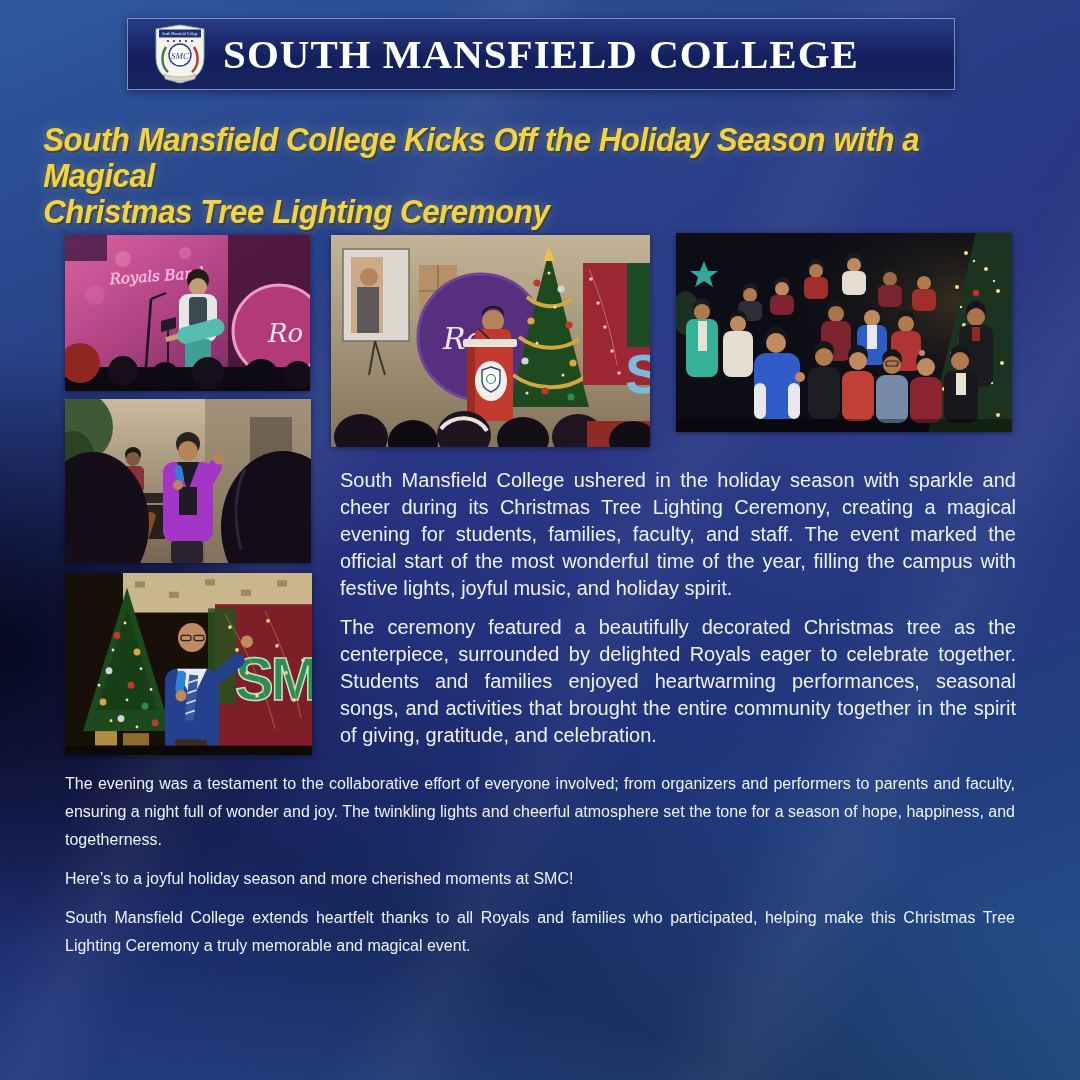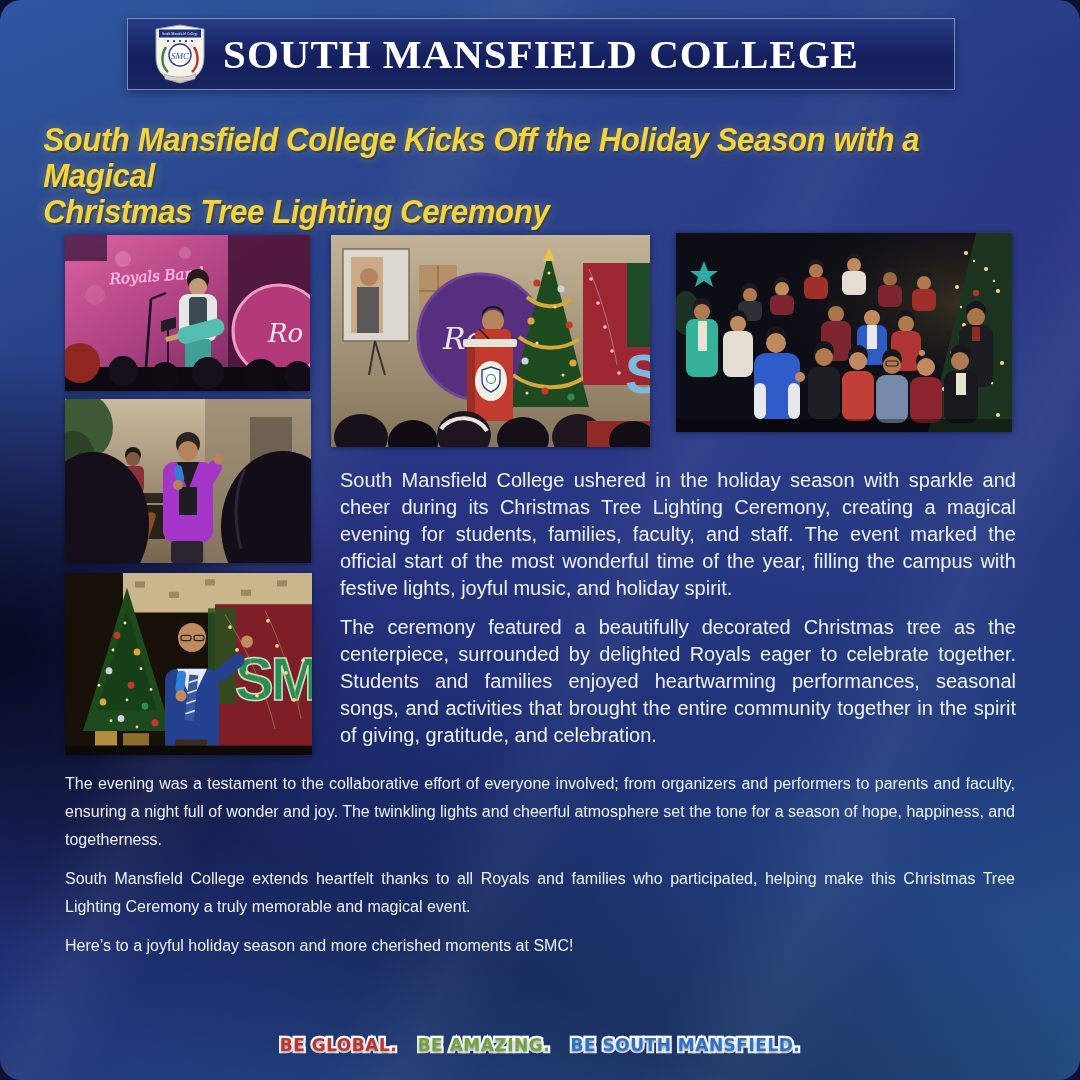--- a/index.html
+++ b/index.html
@@ -3,21 +3,20 @@
 <meta charset="utf-8">
 <style>
   html,body{margin:0;padding:0;background:#0c1030;}
   .poster{
     position:relative;width:1080px;height:1080px;overflow:hidden;
     font-family:"Liberation Sans",sans-serif;
     background:
       radial-gradient(ellipse 620px 520px at 0% 60%, rgba(3,5,22,.92), rgba(3,5,22,0) 58%),
       radial-gradient(ellipse 900px 520px at 80% 38%, rgba(66,100,175,.28), transparent 70%),
       linear-gradient(158deg,#2f58a0 0%,#29468d 20%,#262f7d 45%,#1f3178 64%,#27568b 100%);
-    border-radius: 21px;
   }
   .poster::before{
     content:"";position:absolute;inset:0;pointer-events:none;
     background:
       linear-gradient(115deg, transparent 28%, rgba(255,255,255,.05) 33%, transparent 38%),
       linear-gradient(115deg, transparent 52%, rgba(255,255,255,.04) 57%, transparent 62%),
       linear-gradient(115deg, transparent 72%, rgba(255,255,255,.05) 78%, transparent 84%),
       linear-gradient(205deg, transparent 60%, rgba(8,12,38,.35) 78%, transparent 95%);
   }
   
@@ -446,23 +445,18 @@
     </svg>
   </div>
 
   <div class="col-text">
     <p class="para">South Mansfield College ushered in the holiday season with sparkle and cheer during its Christmas Tree Lighting Ceremony, creating a magical evening for students, families, faculty, and staff. The event marked the official start of the most wonderful time of the year, filling the campus with festive lights, joyful music, and holiday spirit.</p>
     <p class="para">The ceremony featured a beautifully decorated Christmas tree as the centerpiece, surrounded by delighted Royals eager to celebrate together. Students and families enjoyed heartwarming performances, seasonal songs, and activities that brought the entire community together in the spirit of giving, gratitude, and celebration.</p>
   </div>
 
   <div class="full-text">
     <p class="para">The evening was a testament to the collaborative effort of everyone involved; from organizers and performers to parents and faculty, ensuring a night full of wonder and joy. The twinkling lights and cheerful atmosphere set the tone for a season of hope, happiness, and togetherness.</p>
+    <p class="para">Here’s to a joyful holiday season and more cherished moments at SMC!</p>
     <p class="para">South Mansfield College extends heartfelt thanks to all Royals and families who participated, helping make this Christmas Tree Lighting Ceremony a truly memorable and magical event.</p>
-    <p class="para">Here’s to a joyful holiday season and more cherished moments at SMC!</p>
-  </div>
-
-  <div class="tagline">
-    <span class="tag-seg" style="color: rgb(189, 51, 45);">BE GLOBAL.</span>
-    <span class="tag-seg" style="color: rgb(115, 163, 65);">BE AMAZING.</span>
-    <span class="tag-seg" style="color: rgb(46, 112, 194);">BE SOUTH MANSFIELD.</span>
-  </div>
+  </div>
+
 
 </div>
 
 </body></html>

